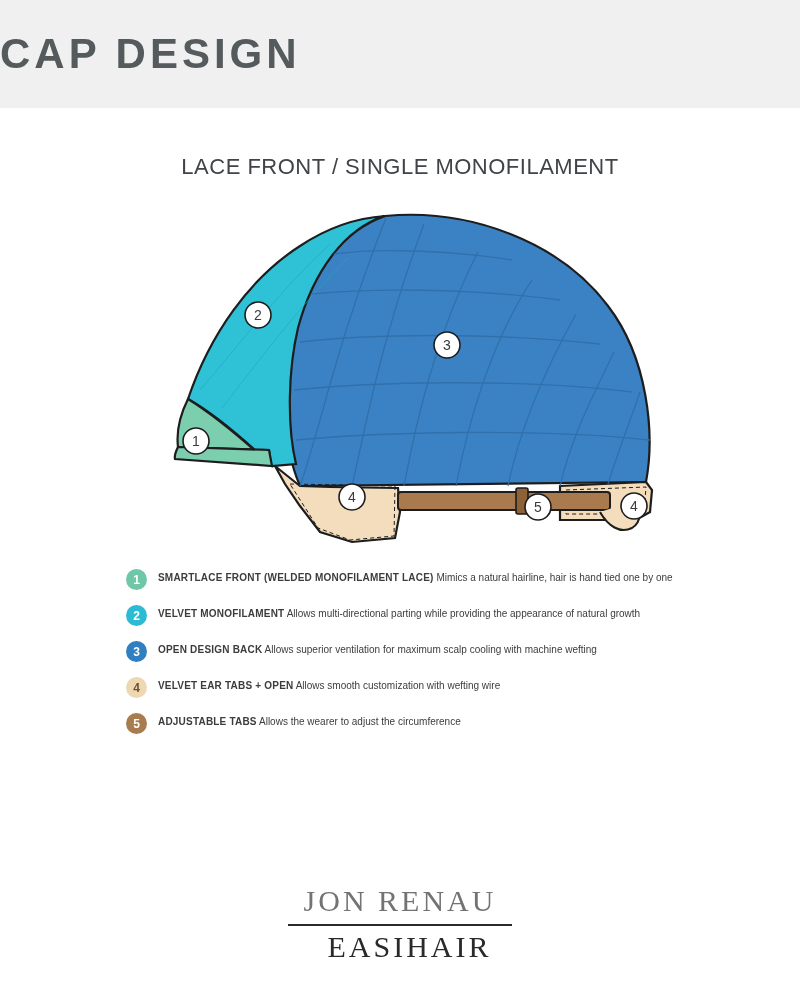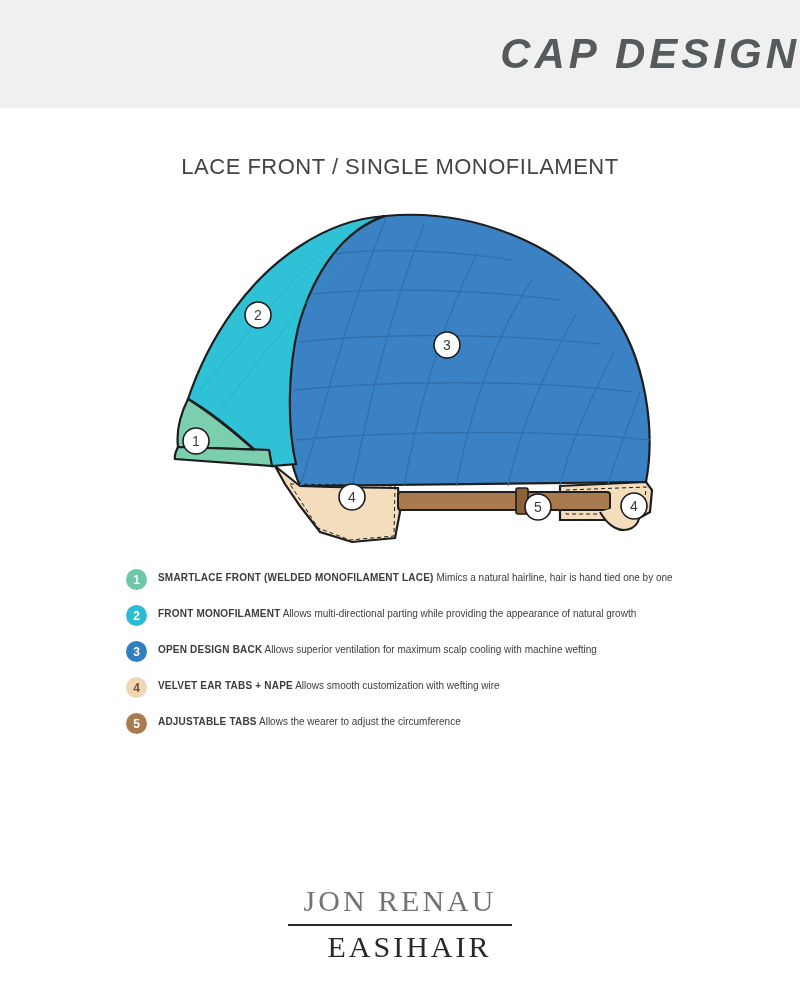--- a/index.html
+++ b/index.html
@@ -21,22 +21,21 @@
     background: #ffffff;
     position: relative;
     box-sizing: border-box;
   }
   
   .header {
     height: 108px;
     background: #f0f0f0;
     display: flex;
     align-items: center;
-    justify-content: flex-end;
-    font-style: italic;
+    justify-content: flex-start;
   }
   .header-title {
     font-size: 42px;
     letter-spacing: 4px;
     font-weight: bold;
     color: #555a5d;
     font-family: "Liberation Sans", sans-serif;
   }
   
   .subtitle {
@@ -210,37 +209,37 @@
       <div class="legend-badge" style="background:#6ec8a8">1</div>
       <div class="legend-text">
         <b>SMARTLACE FRONT (WELDED MONOFILAMENT LACE)</b>
         <span>Mimics a natural hairline, hair is hand tied one by one</span>
       </div>
     </div>
 
     <div class="legend-item">
       <div class="legend-badge" style="background:#2bbcd4">2</div>
       <div class="legend-text">
-        <b>FRONT MONOFILAMENT</b>
+        <b>VELVET MONOFILAMENT</b>
         <span>Allows multi-directional parting while providing the appearance of natural growth</span>
       </div>
     </div>
 
     <div class="legend-item">
       <div class="legend-badge" style="background:#2f7fc1">3</div>
       <div class="legend-text">
         <b>OPEN DESIGN BACK</b>
         <span>Allows superior ventilation for maximum scalp cooling  with machine wefting</span>
       </div>
     </div>
 
     <div class="legend-item">
       <div class="legend-badge" style="background:#f0d7b4;color:#6b5233">4</div>
       <div class="legend-text">
-        <b>VELVET EAR TABS + NAPE</b>
+        <b>VELVET EAR TABS + OPEN</b>
         <span>Allows smooth customization with wefting wire</span>
       </div>
     </div>
 
     <div class="legend-item">
       <div class="legend-badge" style="background:#a97c50">5</div>
       <div class="legend-text">
         <b>ADJUSTABLE TABS</b>
         <span>Allows the wearer to adjust the circumference</span>
       </div>

